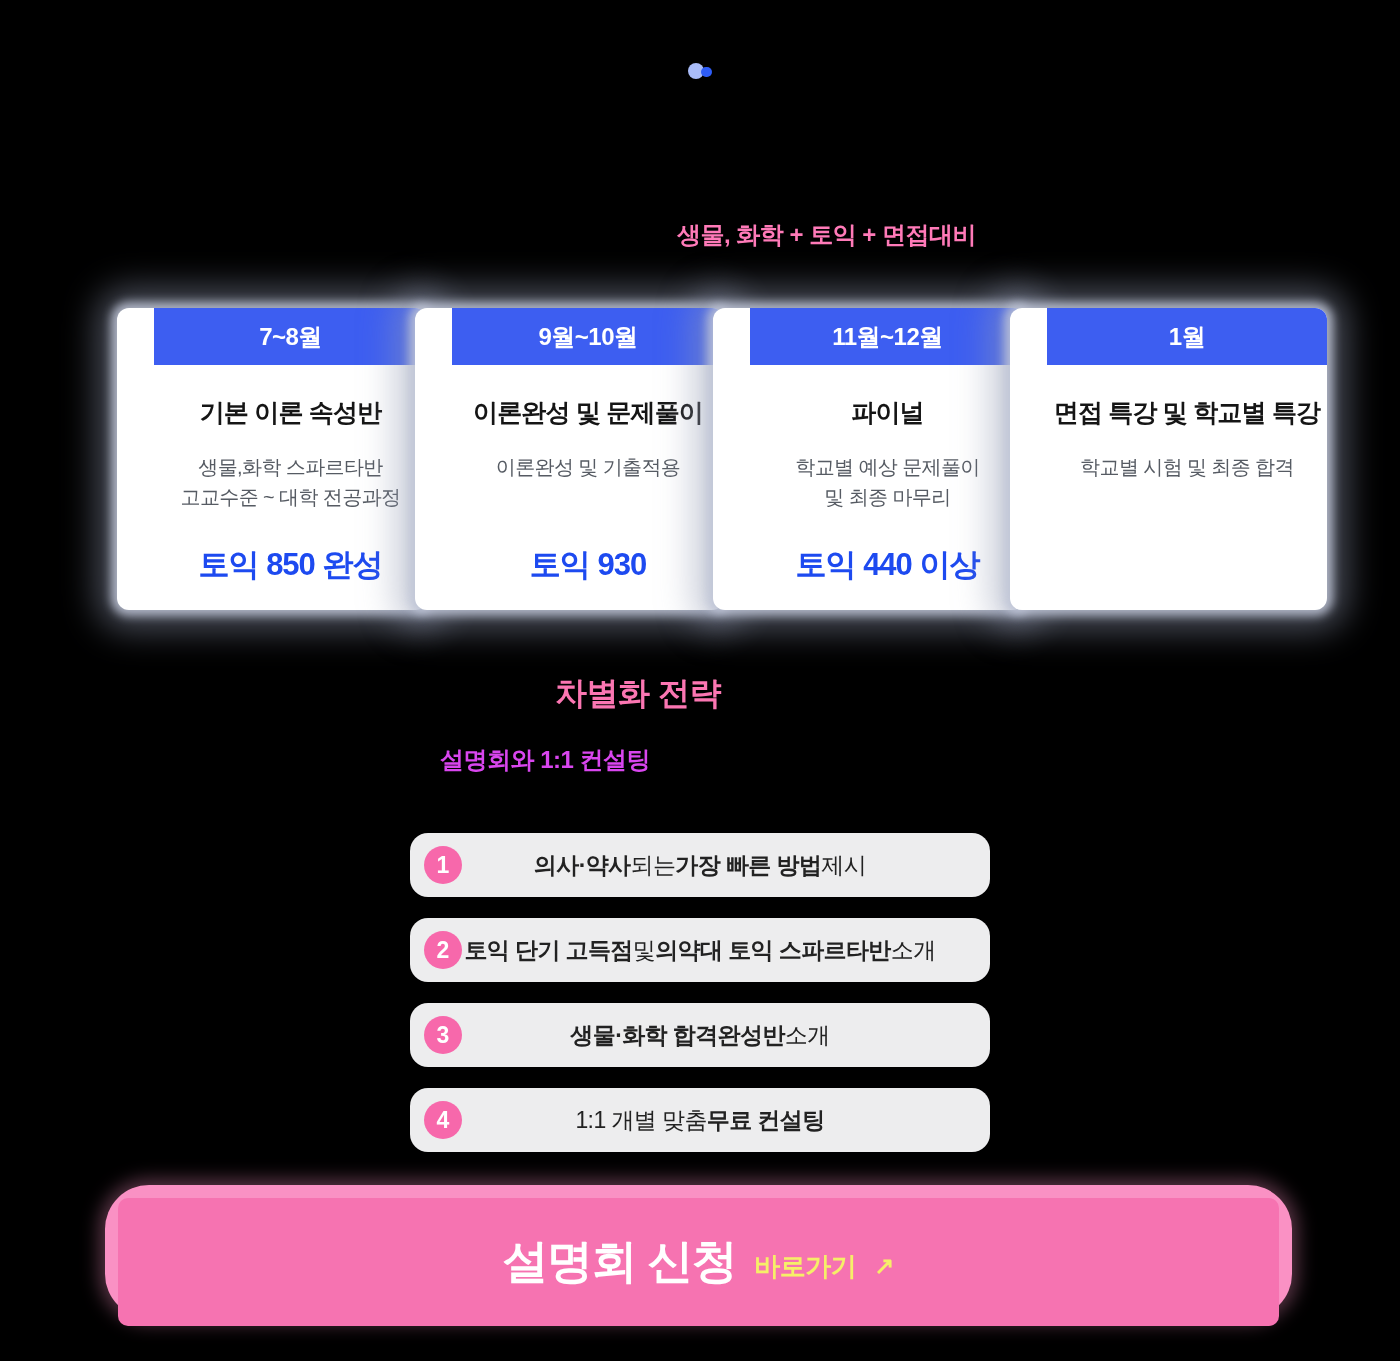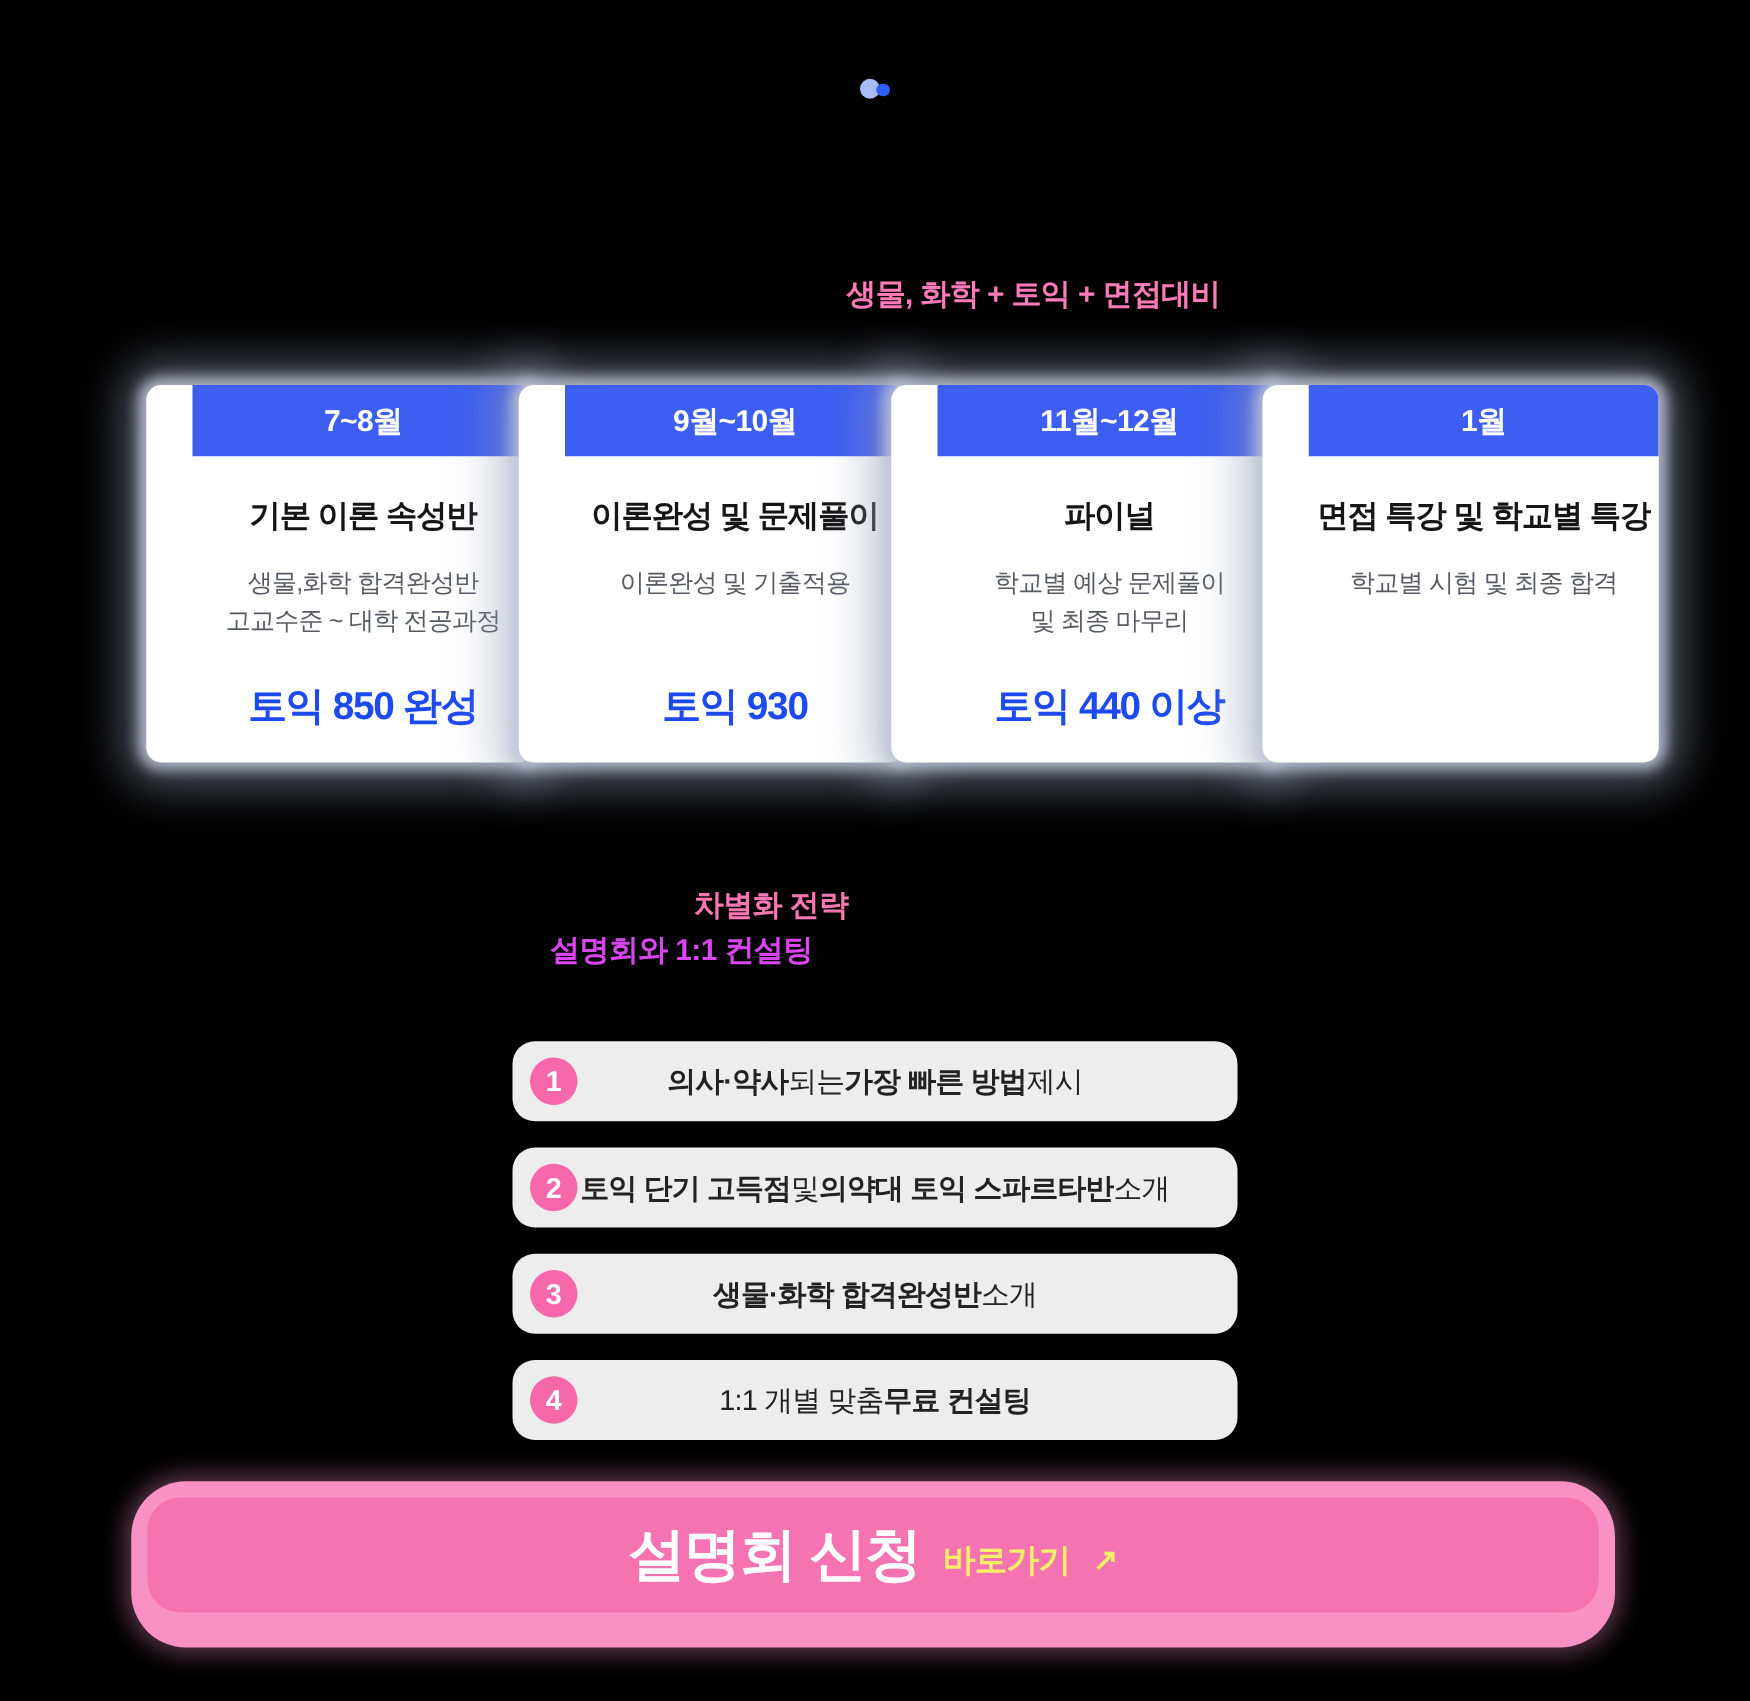--- a/index.html
+++ b/index.html
@@ -23,36 +23,36 @@
   .c3{left:713px;width:275px;}
   .c4{left:1010px;width:280px;}
   .card-header{height:57px;background:#3d5ef1;color:#fff;font-size:24px;font-weight:800;
                display:flex;align-items:center;justify-content:center;letter-spacing:-0.5px;}
   .card-body{flex:1;display:flex;flex-direction:column;align-items:center;}
   .card-title{margin-top:31px;font-size:25px;font-weight:800;color:#151515;letter-spacing:-0.8px;white-space:nowrap;}
   .card-desc{margin-top:24px;font-size:20px;line-height:29.5px;color:#565b63;text-align:center;letter-spacing:-0.6px;}
   .card-toeic{margin-top:auto;margin-bottom:24px;font-size:31px;font-weight:800;color:#1d4af0;letter-spacing:-1px;white-space:nowrap;}
 
   
-  .strategy-line1{position:absolute;left:555px;top:708px;font-size:24px;font-weight:800;color:#fb76b2;letter-spacing:-0.5px;white-space:nowrap;}
+  .strategy-line1{position:absolute;left:555px;top:672px;font-size:32px;font-weight:800;color:#fb76b2;letter-spacing:-0.5px;white-space:nowrap;}
   .strategy-line2{position:absolute;left:440px;top:744px;font-size:24px;font-weight:800;color:#d946ef;letter-spacing:-0.5px;white-space:nowrap;}
 
   
   .pill{position:absolute;left:410px;width:580px;height:64px;border-radius:18px;background:#ededee;}
   .p1{top:833px;} .p2{top:918px;} .p3{top:1003px;} .p4{top:1088px;}
   .pill-num{position:absolute;left:14px;top:13px;width:38px;height:38px;border-radius:50%;background:#f768ab;
             color:#fff;font-size:23px;font-weight:800;display:flex;align-items:center;justify-content:center;}
   .pill-text{position:absolute;left:0;right:0;top:0;bottom:0;display:flex;align-items:center;justify-content:center;
              font-size:23px;color:#222;letter-spacing:-0.6px;white-space:nowrap;border-radius:14px;}
   .seg-b{font-weight:800;}
 
   
   .cta{position:absolute;left:105px;top:1185px;width:1187px;height:133px;border-radius:44px;background:#fa91c4;
        box-shadow:0 0 18px 6px rgba(250,145,196,0.35);cursor:pointer;border:none;padding:0;}
-  .cta-inner{position:absolute;left:13px;right:13px;top:13px;height:92px;border-radius:26px;background:#f673b1;
+  .cta-inner{position:absolute;left:13px;right:13px;top:13px;height:128px;border-radius:10px;background:#f673b1;
              display:flex;align-items:center;justify-content:center;gap:18px;text-align:center;}
   .cta-label{color:#fff;font-size:46px;font-weight:800;letter-spacing:-1.5px;white-space:nowrap;}
   .cta-link{color:#f6ef68;font-size:26px;font-weight:800;letter-spacing:-0.5px;white-space:nowrap;margin-top:8px;}
   .cta-arrow{color:#f6ef68;font-size:24px;font-weight:700;margin-top:8px;}
 </style>
 </head>
 <body>
 
 <div class="stage">
 
@@ -61,21 +61,21 @@
     <span class="dot-dark"></span>
   </div>
 
   <div class="hero-subtitle">생물, 화학 + 토익 + 면접대비</div>
 
   <div class="card c1">
     <div class="card-header">7~8월</div>
     <div class="card-body">
       <div class="card-title">기본 이론 속성반</div>
       <div class="card-desc">
-        <div>생물,화학 합격완성반</div>
+        <div>생물,화학 스파르타반</div>
         <div>고교수준 ~ 대학 전공과정</div>
       </div>
       <div class="card-toeic">토익 850 완성</div>
     </div>
   </div>
 
   <div class="card c2">
     <div class="card-header">9월~10월</div>
     <div class="card-body">
       <div class="card-title">이론완성 및 문제풀이</div>

